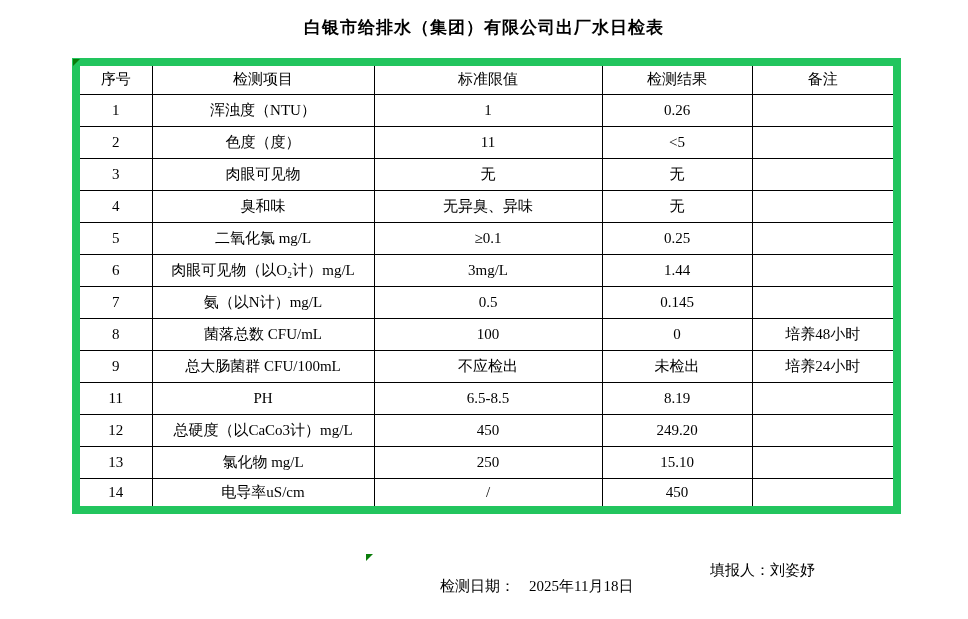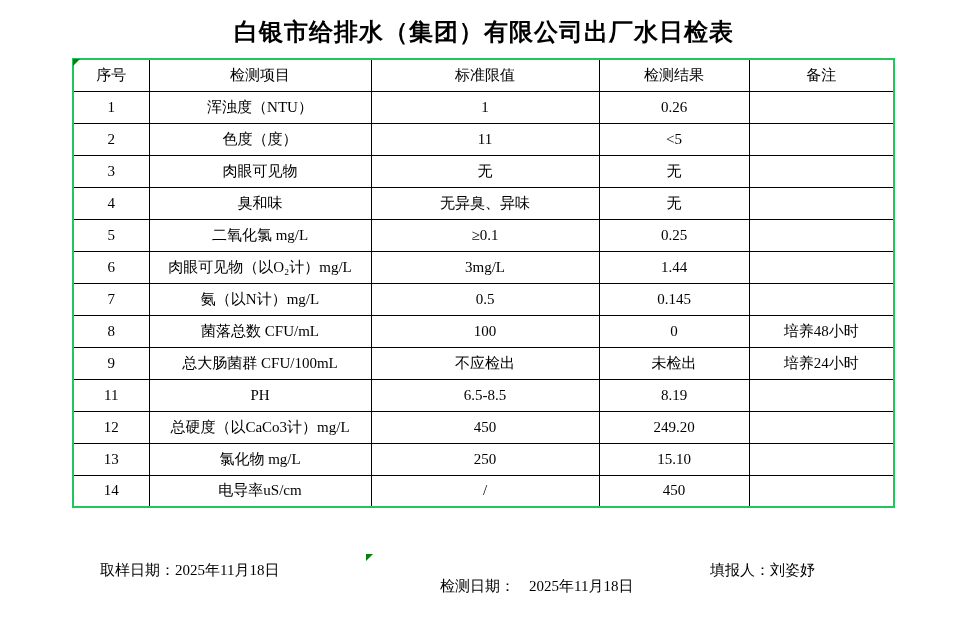--- a/index.html
+++ b/index.html
@@ -8,31 +8,31 @@
     background: #ffffff;
     font-family: "Liberation Serif", "DejaVu Serif", serif;
     color: #000000;
     overflow: hidden;
     position: relative;
   }
   .page-title {
     position: absolute;
     top: 16px; left: 0; width: 968px;
     text-align: center;
-    font-size: 24px;
+    font-size: 17px;
     font-weight: bold;
     letter-spacing: 1px;
   }
   table.report {
     position: absolute;
     left: 72px; top: 58px;
     width: 821px;
     border-collapse: collapse;
     table-layout: fixed;
-    border: 2px solid #22c55e;
+    border: 8px solid #22c55e;
   }
   table.report th, table.report td {
     border: 1px solid #000000;
     height: 32px;
     text-align: center;
     vertical-align: middle;
     font-size: 15px;
     font-weight: normal;
     padding: 0 2px;
     overflow: hidden;
@@ -178,16 +178,15 @@
         <td>450</td>
         <td></td>
       </tr>
     </tbody>
 </table>
 
 <div class="corner-marker-tl"></div>
 <div class="corner-marker-bottom"></div>
 
 <div class="footer-line">
-  <span class="footer-item footer-sampling"><span>取样日期：</span><span>2025年11月18日</span></span>
   <span class="footer-item footer-testing"><span>检测日期：</span><span class="date-gap">2025年11月18日</span></span>
   <span class="footer-item footer-reporter"><span>填报人：</span><span>刘姿妤</span></span>
 </div>
 
 </body></html>

